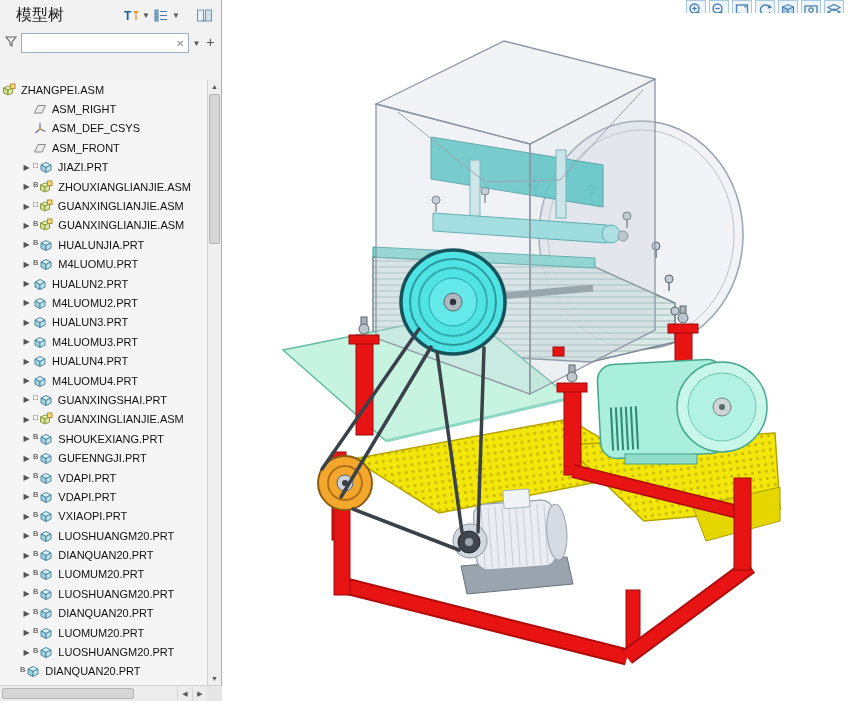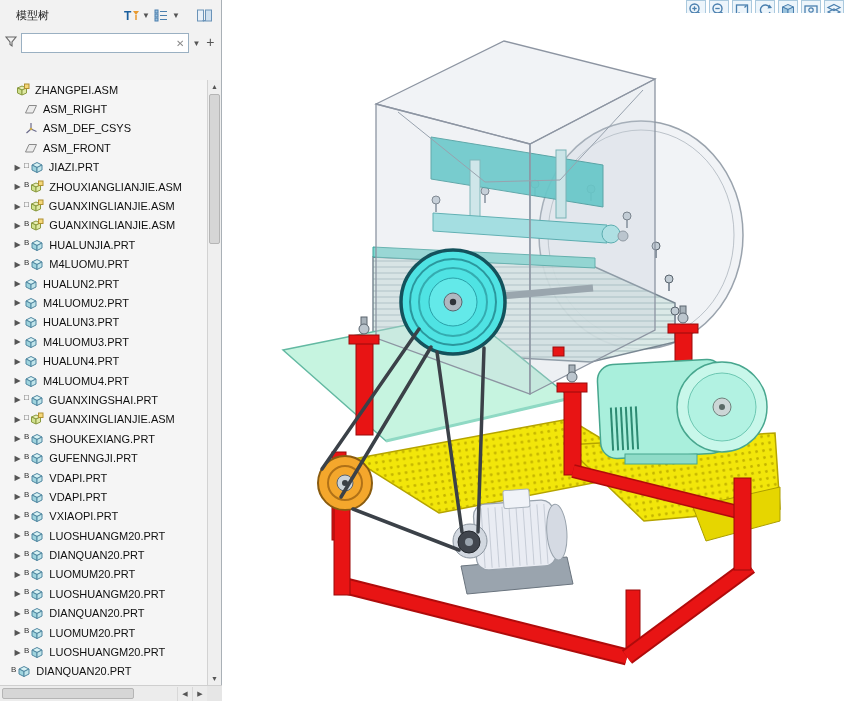--- a/index.html
+++ b/index.html
@@ -2,40 +2,40 @@
 <html><head>
 <meta charset="utf-8">
 <style>
   * { margin:0; padding:0; box-sizing:border-box; }
   html,body { width:850px; height:701px; }
   body { position:relative; font-family:"Liberation Sans", sans-serif; background:#fff; overflow:hidden; }
 
   
   .panel { position:absolute; left:0; top:0; width:222px; height:701px; background:#f2f2f2; border-right:1px solid #a9b0b6; }
   .panel-header { position:absolute; top:0; left:0; right:0; height:30px; display:flex; align-items:center; padding:2px 6px; }
-  .panel-title { font-size:11px; color:#222; margin-left:10px; margin-right:auto; }
+  .panel-title { font-size:16px; color:#222; margin-left:10px; margin-right:auto; }
   .hdr-btn { width:20px; height:20px; display:flex; align-items:center; justify-content:center; border:1px solid transparent; }
   .caret { font-size:8px; color:#555; width:10px; text-align:center; }
 
   .filter-row { position:absolute; top:30px; left:0; right:0; height:26px; display:flex; align-items:center; padding:0 4px; gap:3px; }
   .filter-box { flex:1; height:20px; background:#fff; border:1px solid #9ab0c2; display:flex; align-items:center; }
   .filter-box input { border:none; outline:none; flex:1; min-width:0; font-size:11px; padding:0 4px; background:transparent; font-family:"Liberation Sans",sans-serif; }
   .clear-x { color:#8a8a8a; font-size:10px; padding:0 4px; cursor:default; }
   .plus-btn { width:16px; height:16px; font-size:14px; line-height:14px; color:#555; text-align:center; }
 
   .rep-row { position:absolute; top:56px; left:0; right:0; height:22px; display:flex; align-items:center; justify-content:flex-end; padding-right:16px; gap:4px; font-size:11px; color:#222; border-bottom:1px solid #dadada; }
 
   .tree { position:absolute; top:80px; left:0; right:14px; bottom:16px; overflow:hidden; background:#f5f5f5; }
-  .tree-row { height:19.4px; display:flex; align-items:center; font-size:11px; color:#101010; padding-left:11px; white-space:nowrap; }
+  .tree-row { height:19.4px; display:flex; align-items:center; font-size:11px; color:#101010; padding-left:20px; white-space:nowrap; }
   .tree-row .arrow { width:13px; flex:none; font-size:8px; color:#555; text-align:center; }
   .tree-row .arrow.hidden { visibility:hidden; }
   .tree-row .mark { flex:none; font-size:8px; color:#333; margin-right:1px; transform:translateY(-2px); }
   .tree-row .t-icon { width:16px; height:14px; flex:none; display:flex; align-items:center; }
   .tree-row .label { margin-left:3px; overflow:hidden; text-overflow:clip; max-width:152px; }
-  .tree-row.root { padding-left:16px; }
+  .tree-row.root { padding-left:2px; }
 
   .vscroll { position:absolute; top:80px; right:0; width:14px; bottom:16px; background:#efefef; border-left:1px solid #d2d2d2; }
   .vs-btn { position:absolute; left:0; right:0; height:13px; font-size:7px; color:#555; text-align:center; line-height:13px; }
   .vs-up { top:0; }
   .vs-down { bottom:0; }
   .vs-thumb { position:absolute; top:14px; left:1px; right:1px; height:150px; background:#d6d6d6; border:1px solid #b5b5b5; border-radius:2px; }
 
   .hscroll { position:absolute; bottom:0; left:0; width:222px; height:16px; background:#ececec; border-top:1px solid #cfcfcf; display:flex; align-items:center; }
   .hs-thumb { width:132px; height:11px; margin-left:2px; background:#d6d6d6; border:1px solid #b5b5b5; border-radius:2px; }
   .hs-spacer { flex:1; }

